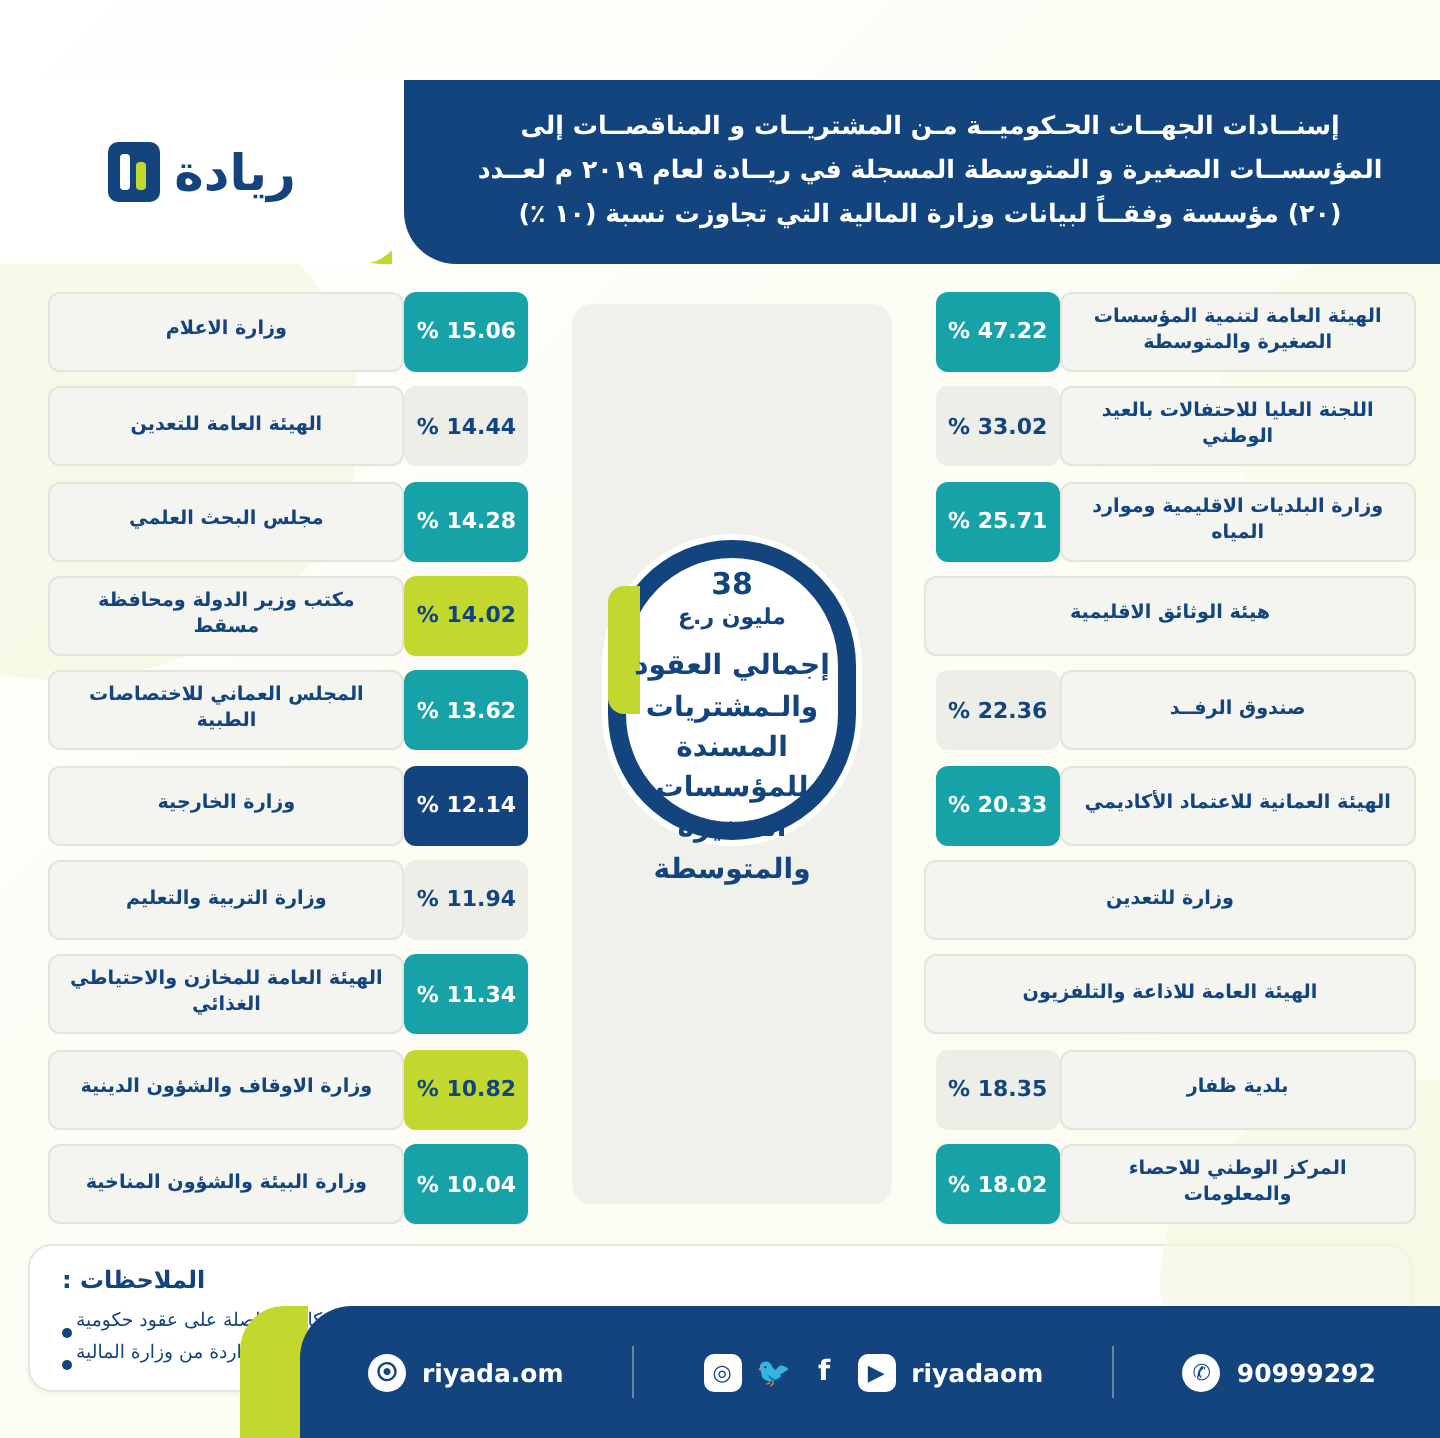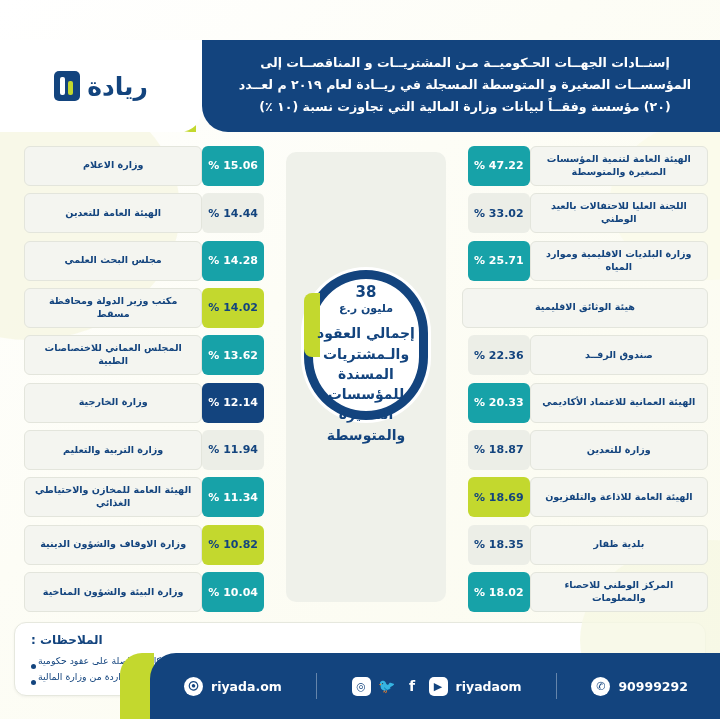--- a/index.html
+++ b/index.html
@@ -249,25 +249,23 @@
       <div class="row">
         <div class="bar-label">صندوق الرفــد</div>
         <div class="value v-grey">22.36 %</div>
       </div>
       <div class="row">
         <div class="bar-label">الهيئة العمانية للاعتماد الأكاديمي</div>
         <div class="value v-teal">20.33 %</div>
       </div>
       <div class="row">
         <div class="bar-label">وزارة للتعدين</div>
-        <div class="value v-grey">18.87 %</div>
       </div>
       <div class="row">
         <div class="bar-label">الهيئة العامة للاذاعة والتلفزيون</div>
-        <div class="value v-lime">18.69 %</div>
       </div>
       <div class="row">
         <div class="bar-label">بلدية ظفار</div>
         <div class="value v-grey">18.35 %</div>
       </div>
       <div class="row">
         <div class="bar-label">المركز الوطني للاحصاء والمعلومات</div>
         <div class="value v-teal">18.02 %</div>
       </div>
     </div>

